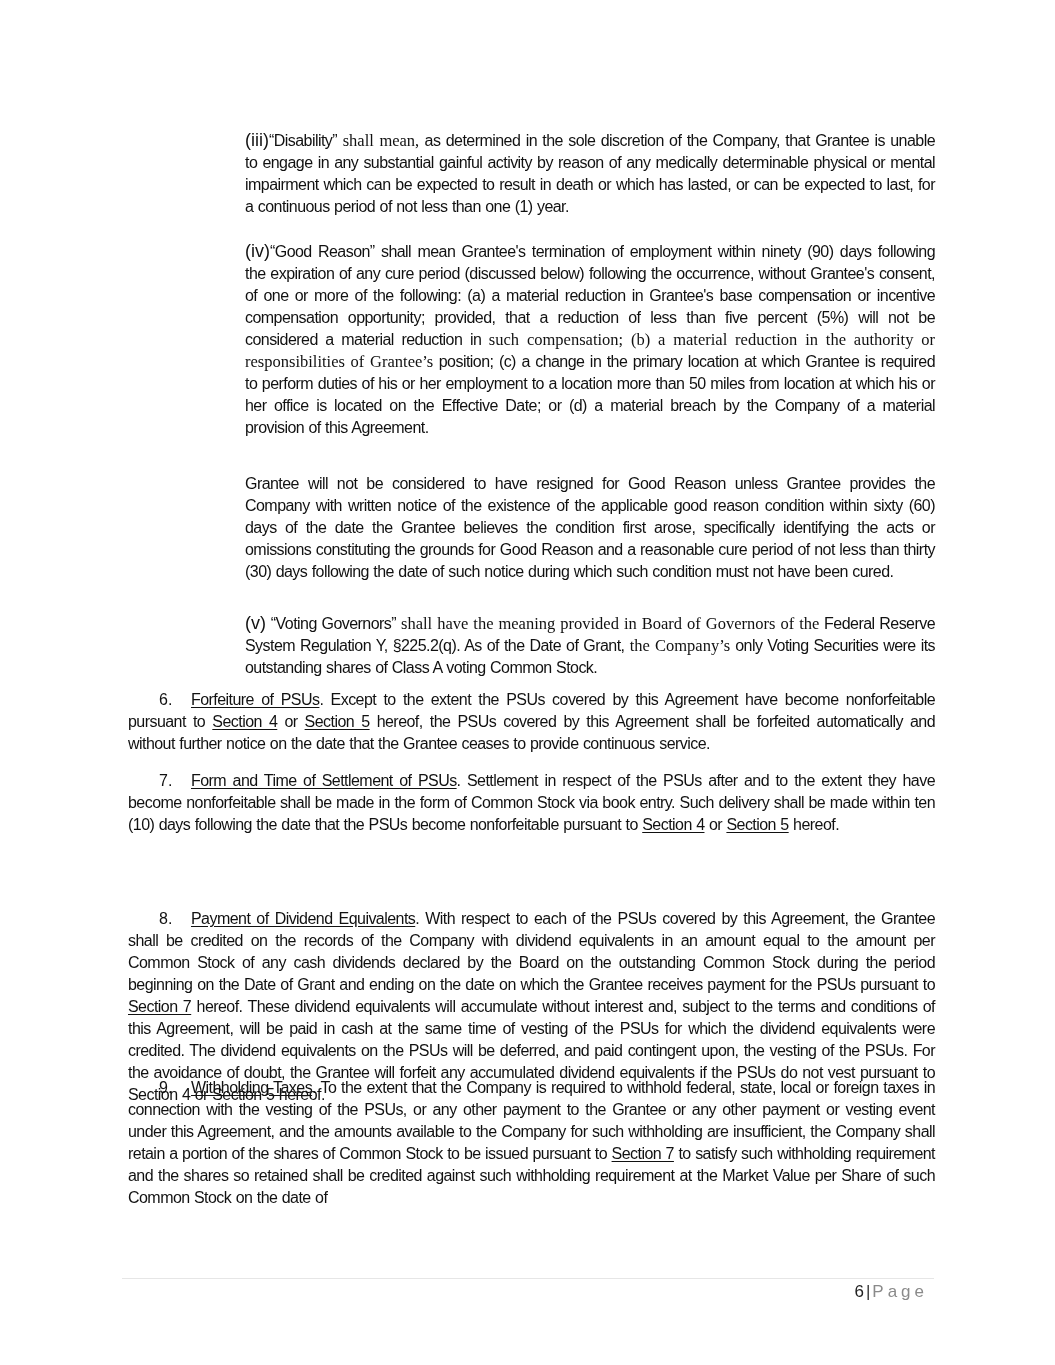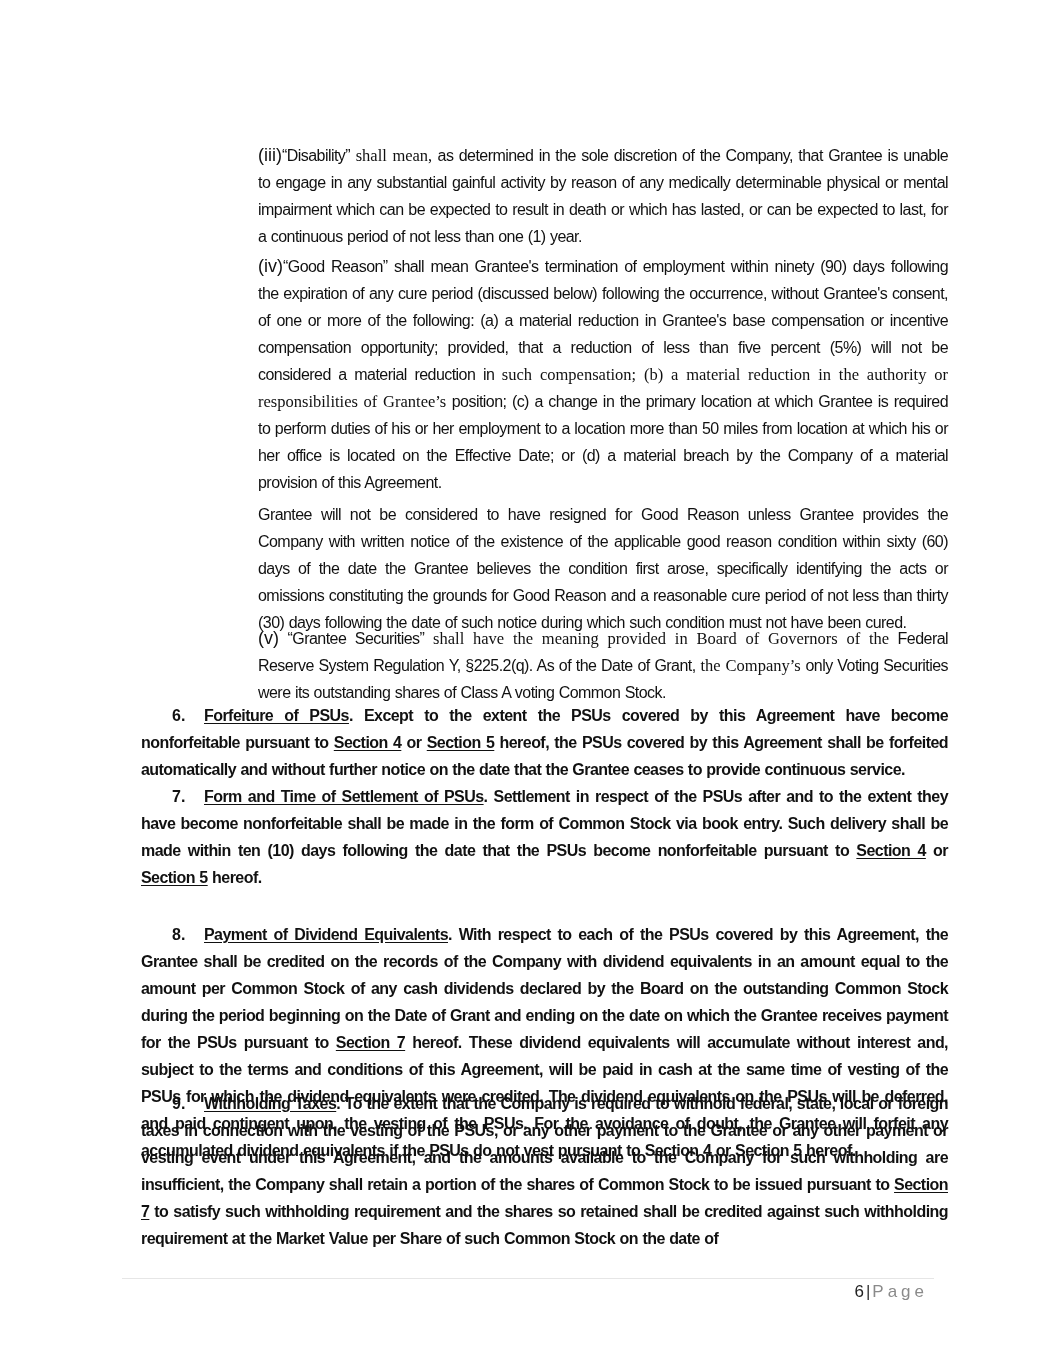--- a/index.html
+++ b/index.html
@@ -1,29 +1,29 @@
 <!DOCTYPE html>
 <html><head>
 <meta charset="utf-8">
 <style>
   html, body { margin: 0; padding: 0; background: #ffffff; }
   body { width: 1055px; height: 1365px; position: relative; overflow: hidden; }
   .page { position: absolute; left: 0; top: 0; width: 1055px; height: 1365px; background: #fff; }
   .text {
     font-family: "Liberation Sans", sans-serif;
     font-size: 16px;
-    line-height: 27px;
+    line-height: 22px;
     color: #111;
     text-align: justify;
     letter-spacing: -0.55px;
     word-spacing: 0.5px;
-    margin: 17px;
+    margin: 4px;
   }
   .def { position: absolute; left: 241px; width: 690px; }
-  .sec { position: absolute; left: 124px; width: 807px; text-indent: 31px; font-weight: bold; }
+  .sec { position: absolute; left: 124px; width: 807px; text-indent: 31px; }
   .num { display: inline-block; width: 32px; text-indent: 0; letter-spacing: 0; }
   .roman { font-size: 18px; letter-spacing: 0; }
   .serif { font-family: "Liberation Serif", serif; letter-spacing: 0; font-size: 16.5px; }
   .u { text-decoration: underline; text-underline-offset: 2px; }
   .footer-rule { position: absolute; left: 122px; top: 1278px; width: 812px; height: 1px; background: #e6e6e6; }
   .footer { position: absolute; right: 127px; top: 1282px; font-family: "Liberation Sans", sans-serif; font-size: 17px; color: #222; margin-left: 33px; }
   .footer .bar { color: #333; margin: 0 2px; }
   .footer .pg { color: #8a8a8a; letter-spacing: 4px; }
 </style>
 </head>
@@ -32,26 +32,26 @@
 <div class="page">
 
   <p class="text def" style="top:125px;">
     <span class="roman">(iii)</span><span>“Disability”</span><span class="serif"> shall mean,</span><span> as determined in the sole discretion of the Company, that Grantee is unable to engage in any substantial gainful activity by reason of any medically determinable physical or mental impairment which can be expected to result in death or which has lasted, or can be expected to last, for a continuous period of not less than one (1) year.</span>
   </p>
 
   <p class="text def" style="top:236px;">
     <span class="roman">(iv)</span><span>“Good Reason”</span><span> shall mean Grantee's termination of employment within ninety (90) days following the expiration of any cure period (discussed below) following the occurrence, without Grantee's consent, of one or more of the following: (a) a material reduction in Grantee's base compensation or incentive compensation opportunity; provided, that a reduction of less than five percent (5%) will not be considered a material reduction in </span><span class="serif">such compensation; (b) a material reduction in the authority or responsibilities of Grantee’s</span><span> position; (c) a change in the primary location at which Grantee is required to perform duties of his or her employment to a location more than 50 miles from location at which his or her office is located on the Effective Date; or (d) a material breach by the Company of a material provision of this Agreement.</span>
   </p>
 
-  <p class="text def" style="top:484px;">
+  <p class="text def" style="top:469px;">
     <span>Grantee will not be considered to have resigned for Good Reason unless Grantee provides the Company with written notice of the existence of the applicable good reason condition within sixty (60) days of the date the Grantee believes the condition first arose, specifically identifying the acts or omissions constituting the grounds for Good Reason and a reasonable cure period of not less than thirty (30) days following the date of such notice during which such condition must not have been cured.</span>
   </p>
 
   <p class="text def" style="top:608px;">
-    <span class="roman">(v)</span><span> “Grantee Securities”</span><span class="serif"> shall have the meaning provided in Board of Governors of the</span><span> Federal Reserve System Regulation Y, §225.2(q). As of the Date of Grant,</span><span class="serif"> the Company’s</span><span> only Voting Securities were its outstanding shares of Class A voting Common Stock.</span>
+    <span class="roman">(v)</span><span> “Voting Governors”</span><span class="serif"> shall have the meaning provided in Board of Governors of the</span><span> Federal Reserve System Regulation Y, §225.2(q). As of the Date of Grant,</span><span class="serif"> the Company’s</span><span> only Voting Securities were its outstanding shares of Class A voting Common Stock.</span>
   </p>
 
   <p class="text sec" style="top:685px;">
     <span class="num">6.</span><span class="u">Forfeiture of PSUs</span><span>. Except to the extent the PSUs covered by this Agreement have become nonforfeitable pursuant to </span><span class="u">Section 4</span><span> or </span><span class="u">Section 5</span><span> hereof, the PSUs covered by this Agreement shall be forfeited automatically and without further notice on the date that the Grantee ceases to provide continuous service.</span>
   </p>
 
   <p class="text sec" style="top:766px;">
     <span class="num">7.</span><span class="u">Form and Time of Settlement of PSUs</span><span>. Settlement in respect of the PSUs after and to the extent they have become nonforfeitable shall be made in the form of Common Stock via book entry. Such delivery shall be made within ten (10) days following the date that the PSUs become nonforfeitable pursuant to </span><span class="u">Section 4</span><span> or </span><span class="u">Section 5</span><span> hereof.</span>
   </p>
 

